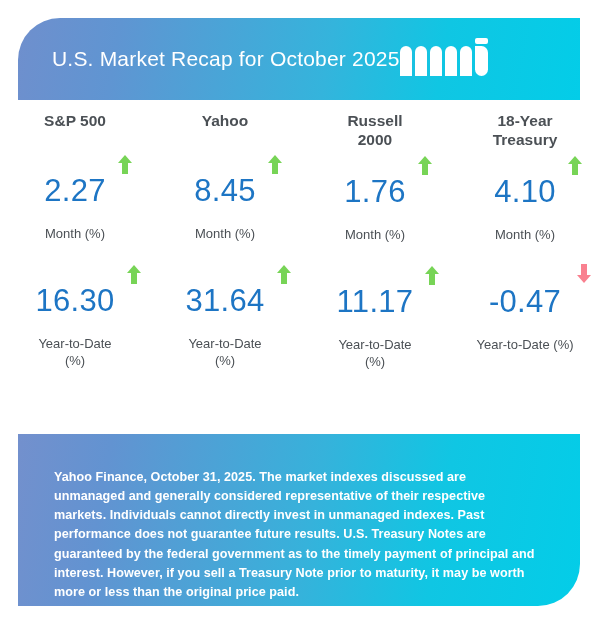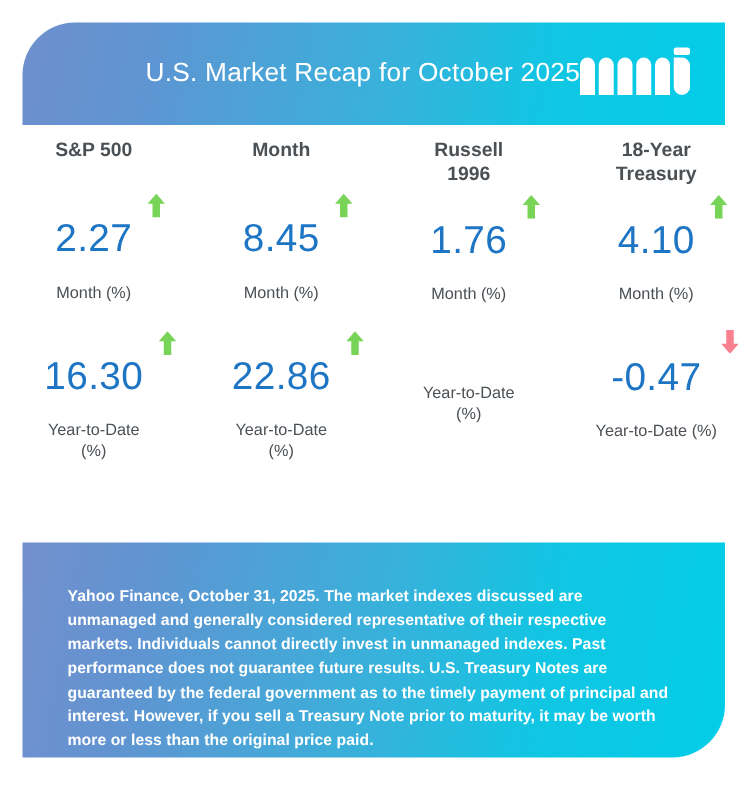--- a/index.html
+++ b/index.html
@@ -13,21 +13,21 @@
 
   
   .header{
     position:absolute;
     left:18px; top:18px;
     width:562px; height:82px;
     background:linear-gradient(100deg,#6f8fcd 0%,#5f95d2 18%,#34b4dc 55%,#10c6e3 75%,#03cde8 100%);
     border-radius:42px 0 0 0;
     display:flex;
     align-items:center;
-    justify-content:flex-end;
+    justify-content:flex-start;
     box-sizing:border-box;
     padding:0 28px 0 34px;
   }
   .header-title{
     color:#ffffff;
     font-size:21px;
     font-weight:400;
     letter-spacing:.2px;
     white-space:nowrap;
   }
@@ -178,65 +178,73 @@
               <path d="M7 0 L14 8 L10 8 L10 19 L4 19 L4 8 L0 8 Z" fill="#77d456"></path>
             </svg>
         </span>
       </div>
       <div class="label">Year-to-Date
 (%)</div>
     </div>
   </div>
 
   <div class="col">
-    <div class="col-title">Month</div>
+    <div class="col-title">Yahoo</div>
     <div style="height:44px"></div>
     <div class="stat">
       <div class="value-row">
         <span class="value">8.45</span>
         <span class="arrow">
           <svg width="14" height="19" viewBox="0 0 14 19">
               <path d="M7 0 L14 8 L10 8 L10 19 L4 19 L4 8 L0 8 Z" fill="#77d456"></path>
             </svg>
         </span>
       </div>
       <div class="label">Month (%)</div>
     </div>
     <div style="height:42px"></div>
     <div class="stat">
       <div class="value-row">
-        <span class="value">22.86</span>
+        <span class="value">31.64</span>
         <span class="arrow">
           <svg width="14" height="19" viewBox="0 0 14 19">
               <path d="M7 0 L14 8 L10 8 L10 19 L4 19 L4 8 L0 8 Z" fill="#77d456"></path>
             </svg>
         </span>
       </div>
       <div class="label">Year-to-Date
 (%)</div>
     </div>
   </div>
 
   <div class="col">
     <div class="col-title" style="white-space:pre-line">Russell
-1996</div>
+2000</div>
     <div style="height:26px"></div>
     <div class="stat">
       <div class="value-row">
         <span class="value">1.76</span>
         <span class="arrow">
           <svg width="14" height="19" viewBox="0 0 14 19">
               <path d="M7 0 L14 8 L10 8 L10 19 L4 19 L4 8 L0 8 Z" fill="#77d456"></path>
             </svg>
         </span>
       </div>
       <div class="label">Month (%)</div>
     </div>
     <div style="height:42px"></div>
     <div class="stat">
+      <div class="value-row">
+        <span class="value">11.17</span>
+        <span class="arrow">
+          <svg width="14" height="19" viewBox="0 0 14 19">
+              <path d="M7 0 L14 8 L10 8 L10 19 L4 19 L4 8 L0 8 Z" fill="#77d456"></path>
+            </svg>
+        </span>
+      </div>
       <div class="label">Year-to-Date
 (%)</div>
     </div>
   </div>
 
   <div class="col">
     <div class="col-title" style="white-space:pre-line">18-Year
 Treasury</div>
     <div style="height:26px"></div>
     <div class="stat">

